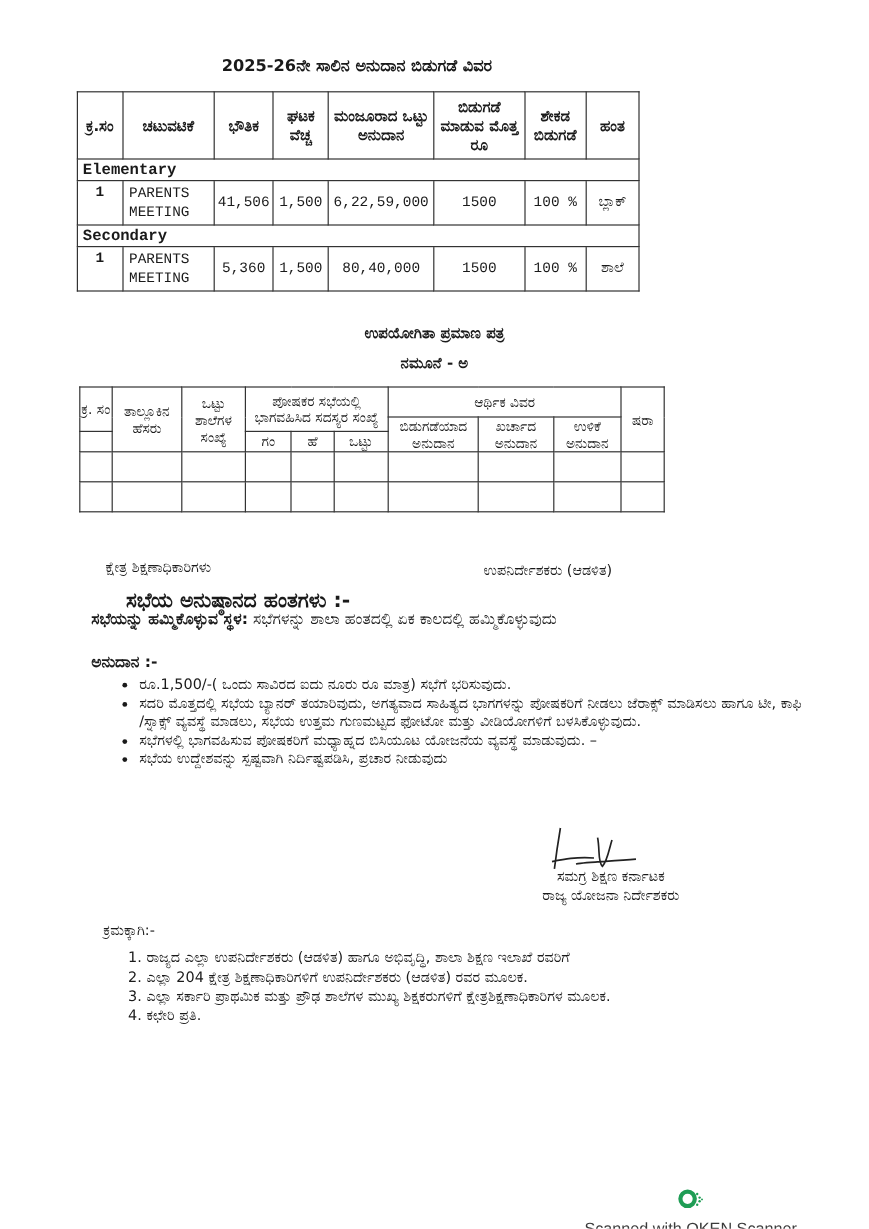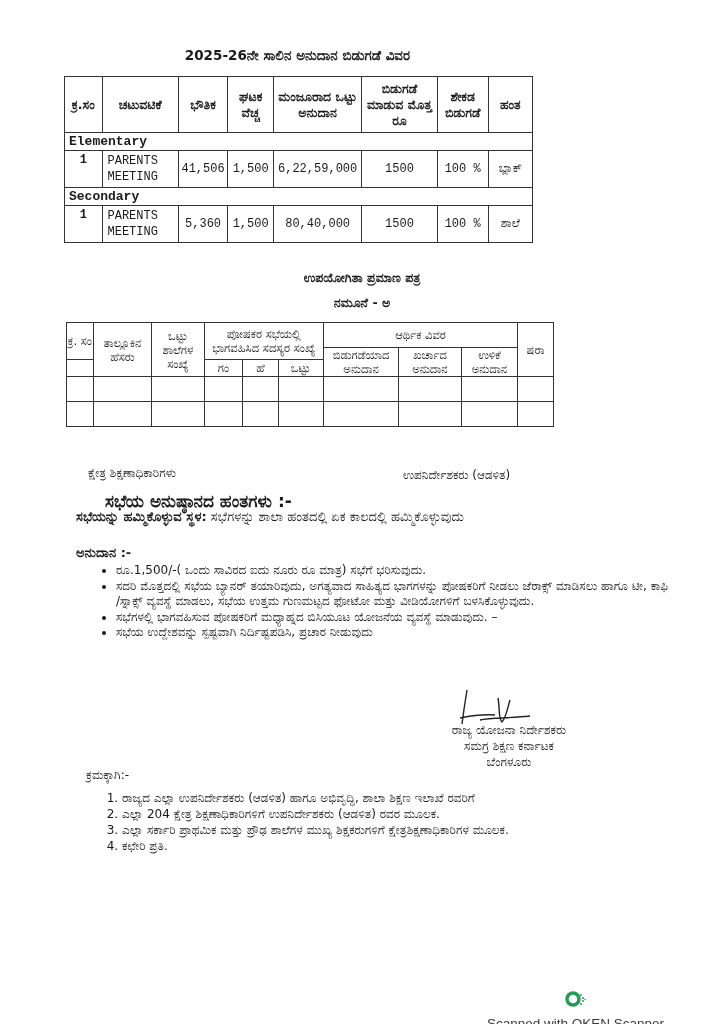--- a/index.html
+++ b/index.html
@@ -173,23 +173,22 @@
   <li>ಸದರಿ ಮೊತ್ತದಲ್ಲಿ ಸಭೆಯ ಬ್ಯಾನರ್ ತಯಾರಿವುದು, ಅಗತ್ಯವಾದ ಸಾಹಿತ್ಯದ ಭಾಗಗಳನ್ನು ಪೋಷಕರಿಗೆ ನೀಡಲು ಜೆರಾಕ್ಸ್ ಮಾಡಿಸಲು ಹಾಗೂ ಟೀ, ಕಾಫಿ /ಸ್ನಾಕ್ಸ್ ವ್ಯವಸ್ಥೆ ಮಾಡಲು, ಸಭೆಯ ಉತ್ತಮ ಗುಣಮಟ್ಟದ ಫೋಟೋ ಮತ್ತು ವೀಡಿಯೋಗಳಿಗೆ ಬಳಸಿಕೊಳ್ಳುವುದು.</li>
   <li>ಸಭೆಗಳಲ್ಲಿ ಭಾಗವಹಿಸುವ ಪೋಷಕರಿಗೆ ಮಧ್ಯಾಹ್ನದ ಬಿಸಿಯೂಟ ಯೋಜನೆಯ ವ್ಯವಸ್ಥೆ ಮಾಡುವುದು. –</li>
   <li>ಸಭೆಯ ಉದ್ದೇಶವನ್ನು ಸ್ಪಷ್ಟವಾಗಿ ನಿರ್ದಿಷ್ಟಪಡಿಸಿ, ಪ್ರಚಾರ ನೀಡುವುದು</li>
 </ul>
 
 <svg class="abs signature-mark" viewBox="0 0 120 40">
   <path d="M22 36 C24 20, 26 8, 27 2 M20 30 C30 28, 40 26, 55 27 M58 10 C60 20, 58 30, 62 34 C66 30, 68 18, 70 12 M40 32 C50 30, 70 30, 90 28" fill="none" stroke="#222" stroke-width="1.4"></path>
 </svg>
 
 <div class="abs auth">
+  <div>ಸಮಗ್ರ ಶಿಕ್ಷಣ ಕರ್ನಾಟಕ</div>
   <div>ರಾಜ್ಯ ಯೋಜನಾ ನಿರ್ದೇಶಕರು</div>
-  <div>ಸಮಗ್ರ ಶಿಕ್ಷಣ ಕರ್ನಾಟಕ</div>
-  <div>ಬೆಂಗಳೂರು</div>
 </div>
 
 <div class="abs cc-head">ಕ್ರಮಕ್ಕಾಗಿ:-</div>
 <ol class="abs cc-list">
   <li>ರಾಜ್ಯದ ಎಲ್ಲಾ ಉಪನಿರ್ದೇಶಕರು (ಆಡಳಿತ) ಹಾಗೂ ಅಭಿವೃದ್ಧಿ, ಶಾಲಾ ಶಿಕ್ಷಣ ಇಲಾಖೆ ರವರಿಗೆ</li>
   <li>ಎಲ್ಲಾ 204 ಕ್ಷೇತ್ರ ಶಿಕ್ಷಣಾಧಿಕಾರಿಗಳಿಗೆ ಉಪನಿರ್ದೇಶಕರು (ಆಡಳಿತ) ರವರ ಮೂಲಕ.</li>
   <li>ಎಲ್ಲಾ ಸರ್ಕಾರಿ ಪ್ರಾಥಮಿಕ ಮತ್ತು ಪ್ರೌಢ ಶಾಲೆಗಳ ಮುಖ್ಯ ಶಿಕ್ಷಕರುಗಳಿಗೆ ಕ್ಷೇತ್ರಶಿಕ್ಷಣಾಧಿಕಾರಿಗಳ ಮೂಲಕ.</li>
   <li>ಕಛೇರಿ ಪ್ರತಿ.</li>
 </ol>
 

